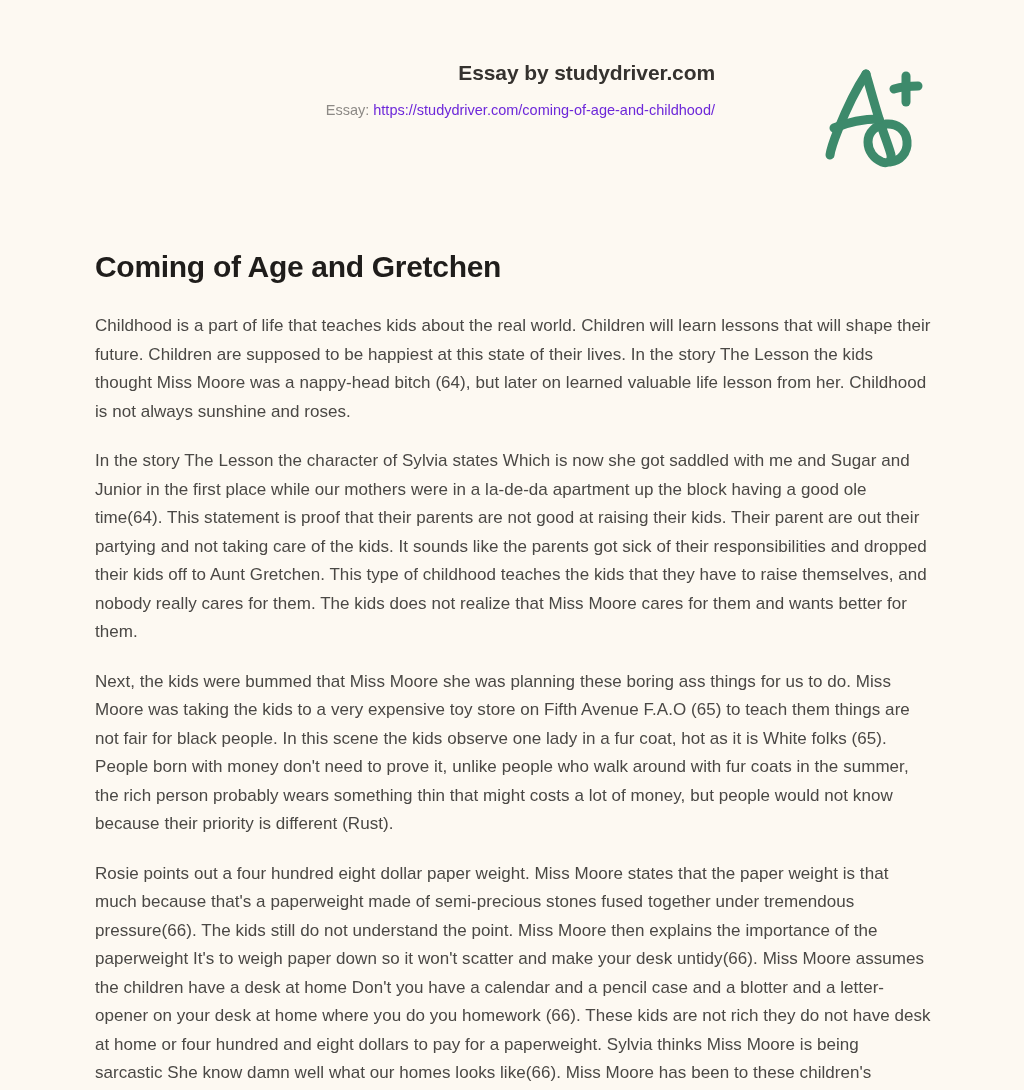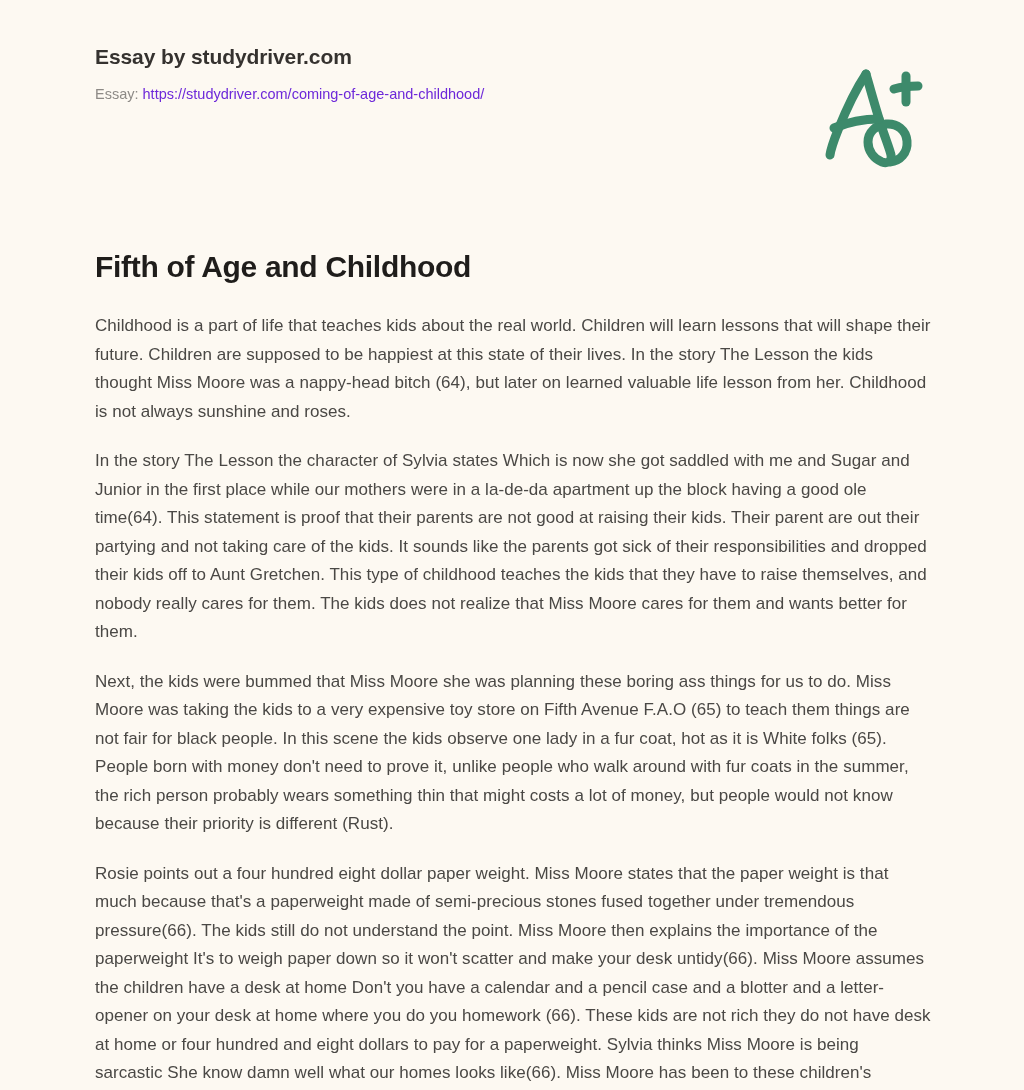--- a/index.html
+++ b/index.html
@@ -29,22 +29,23 @@
     position: absolute;
     left: 0;
     top: 0;
     width: 1024px;
     height: 188px;
   }
 
   .brand-block {
     position: absolute;
     left: 95px;
-    top: 44px;
+    top: 60px;
     width: 620px;
+    text-align: right;
   }
 
   .brand-title {
     font-size: 21px;
     font-weight: bold;
     color: #35322f;
     letter-spacing: -0.1px;
     line-height: 26px;
     margin: 0;
     white-space: nowrap;
@@ -144,21 +145,21 @@
 
           <path d="M100 18 C100 26 100 36 100 44" stroke-width="9"></path>
         </g>
       </svg>
     </div>
 
   </div>
 
   <div class="article">
 
-    <h1 class="article-title">Fifth of Age and Childhood</h1>
+    <h1 class="article-title">Coming of Age and Gretchen</h1>
 
     <div class="article-body">
       <p>Childhood is a part of life that teaches kids about the real world. Children will learn lessons that will shape their future. Children are supposed to be happiest at this state of their lives. In the story The Lesson the kids thought Miss Moore was a nappy-head bitch (64), but later on learned valuable life lesson from her. Childhood is not always sunshine and roses.</p>
       <p>In the story The Lesson the character of Sylvia states Which is now she got saddled with me and Sugar and Junior in the first place while our mothers were in a la-de-da apartment up the block having a good ole time(64). This statement is proof that their parents are not good at raising their kids. Their parent are out their partying and not taking care of the kids. It sounds like the parents got sick of their responsibilities and dropped their kids off to Aunt Gretchen. This type of childhood teaches the kids that they have to raise themselves, and nobody really cares for them. The kids does not realize that Miss Moore cares for them and wants better for them.</p>
       <p>Next, the kids were bummed that Miss Moore she was planning these boring ass things for us to do. Miss Moore was taking the kids to a very expensive toy store on Fifth Avenue F.A.O (65) to teach them things are not fair for black people. In this scene the kids observe one lady in a fur coat, hot as it is White folks (65). People born with money don't need to prove it, unlike people who walk around with fur coats in the summer, the rich person probably wears something thin that might costs a lot of money, but people would not know because their priority is different (Rust).</p>
       <p>Rosie points out a four hundred eight dollar paper weight. Miss Moore states that the paper weight is that much because that's a paperweight made of semi-precious stones fused together under tremendous pressure(66). The kids still do not understand the point. Miss Moore then explains the importance of the paperweight It's to weigh paper down so it won't scatter and make your desk untidy(66). Miss Moore assumes the children have a desk at home Don't you have a calendar and a pencil case and a blotter and a letter-opener on your desk at home where you do you homework (66). These kids are not rich they do not have desk at home or four hundred and eight dollars to pay for a paperweight. Sylvia thinks Miss Moore is being sarcastic She know damn well what our homes looks like(66). Miss Moore has been to these children's neighborhoods and looked in their houses, she knows that they can not afford a hundreds of dollars desk. These children live in the hood for a reason. They can not afford a luxury lifestyle like their friend Mercedes.</p>
       <p>Mercedes begins to brag about her fancy desk I have a box of stationery on my desk and a picture of my cat. My Godmother bought the stationery and the desk. There's a bog rose on each sheet and the envelopes smell like roses(66). Mercedes obviously has more money than all of her friends. Since they</p>
     </div>
 
   </div>

